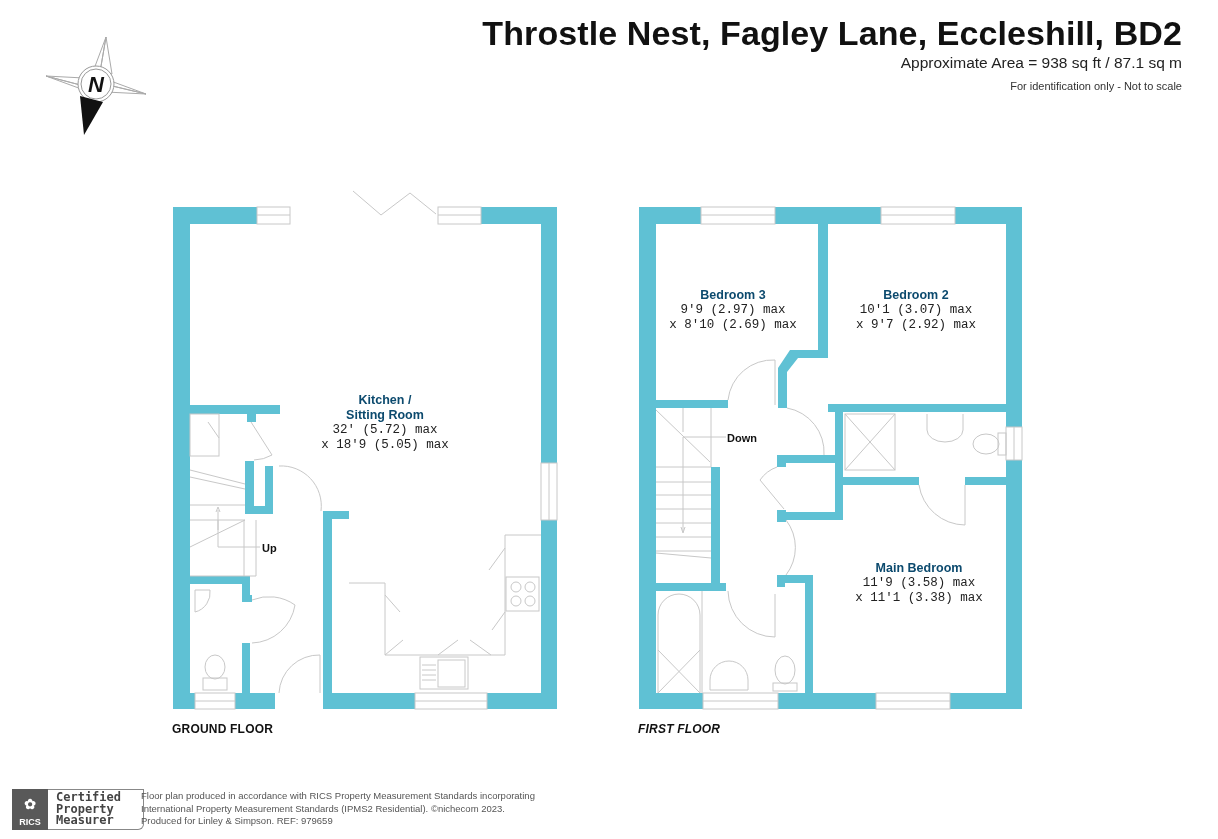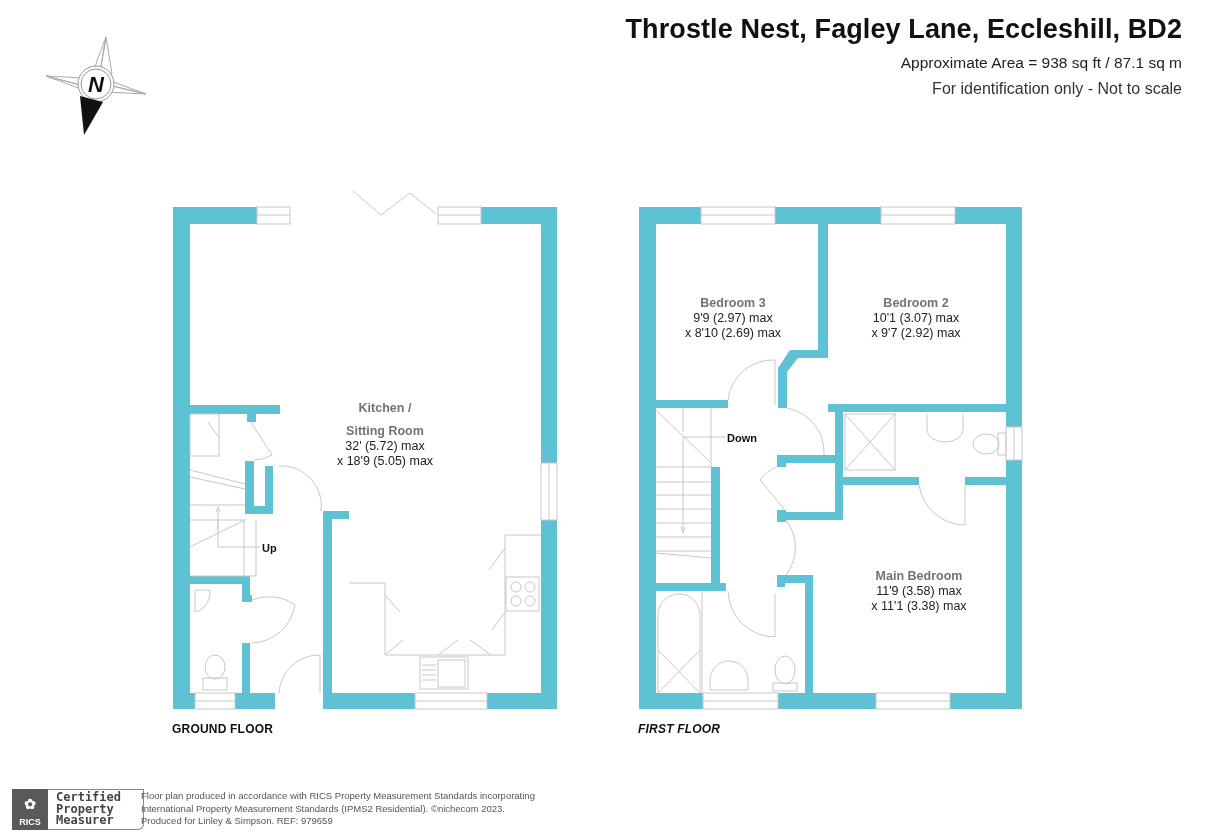--- a/index.html
+++ b/index.html
@@ -1,25 +1,25 @@
 <!DOCTYPE html>
 <html><head>
 <meta charset="utf-8">
 <style>
   html, body { margin: 0; padding: 0; background: #ffffff; }
   body { width: 1218px; height: 839px; position: relative; overflow: hidden;
          font-family: "Liberation Sans", sans-serif; color: #111; }
-  .title { position: absolute; right: 36px; top: 14px; font-size: 27px; font-weight: bold; letter-spacing: 0.1px; white-space: nowrap; }
+  .title { position: absolute; right: 36px; top: 14px; font-size: 34px; font-weight: bold; letter-spacing: 0.1px; white-space: nowrap; }
   .area { position: absolute; right: 36px; top: 54px; font-size: 15.5px; color: #222; white-space: nowrap; }
-  .note { position: absolute; right: 36px; top: 80px; font-size: 16px; color: #333; white-space: nowrap; padding-left: 36px; }
+  .note { position: absolute; right: 36px; top: 80px; font-size: 11px; color: #333; white-space: nowrap; padding-left: 36px; }
   .compass { position: absolute; left: 44px; top: 34px; width: 104px; height: 104px; }
   svg.plan { position: absolute; left: 0; top: 0; }
   .room-label { position: absolute; text-align: center; font-size: 12.5px; line-height: 15px; color: #222; white-space: nowrap; transform: translateX(-50%); }
-  .room-label .name { font-weight: bold; color: #737373; display: block; margin-top: 8px; }
-  .room-label .dim { display: block; }
+  .room-label .name { font-weight: bold; color: #0c4a6e; display: block; }
+  .room-label .dim { display: block; font-family: Liberation Mono, monospace; }
   .small-label { position: absolute; font-size: 11px; font-weight: bold; color: #111; }
   .floor-label { position: absolute; top: 722px; font-size: 12px; font-weight: bold; color: #111; letter-spacing: 0.2px; }
   .rics { position: absolute; left: 12px; top: 789px; display: flex; height: 41px; }
   .rics .logo { width: 36px; height: 41px; background: #595959; color: #fff; font-size: 9px; font-weight: bold; display: flex; flex-direction: column; align-items: center; justify-content: flex-end; padding-bottom: 3px; box-sizing: border-box; }
   .rics .logo .lion { font-size: 14px; line-height: 14px; margin-bottom: 6px; }
   .rics .badge { width: 96px; height: 41px; border: 1px solid #888; border-left: none; box-sizing: border-box; border-radius: 0 0 6px 0; font-family: "DejaVu Sans Mono", monospace; font-size: 12px; line-height: 11.5px; color: #444; padding: 2px 0 0 8px; font-weight: bold; }
   .footer-text { position: absolute; left: 141px; top: 790px; font-size: 9.5px; line-height: 12.5px; color: #555; white-space: nowrap; }
 </style>
 </head>
 <body>

